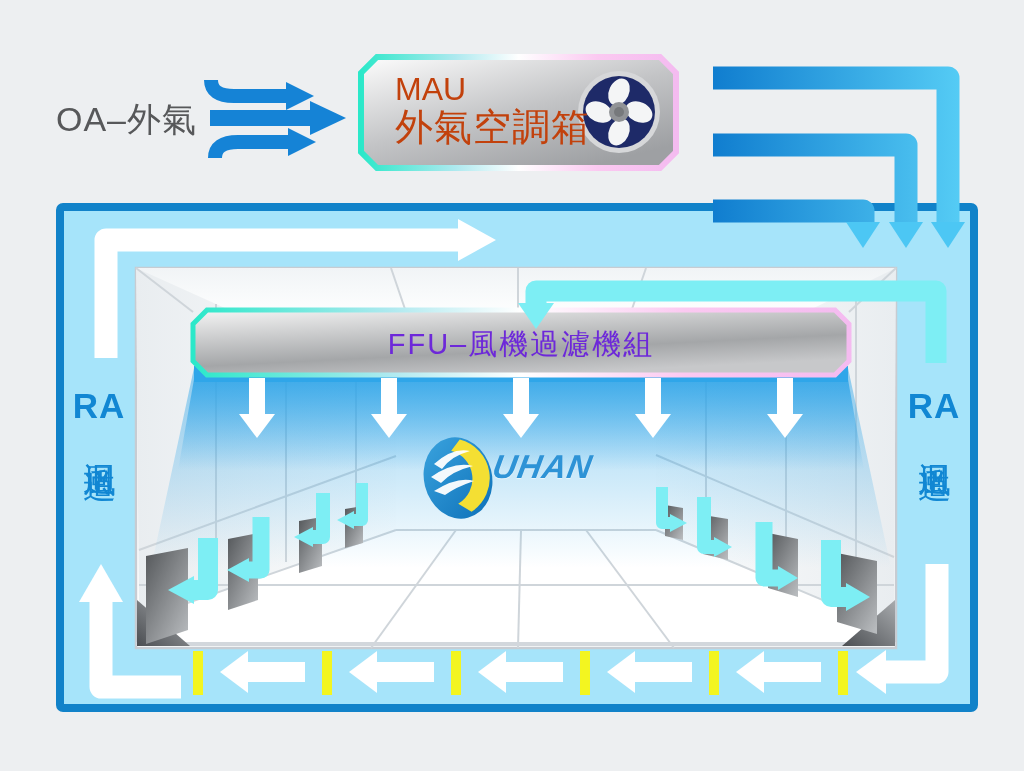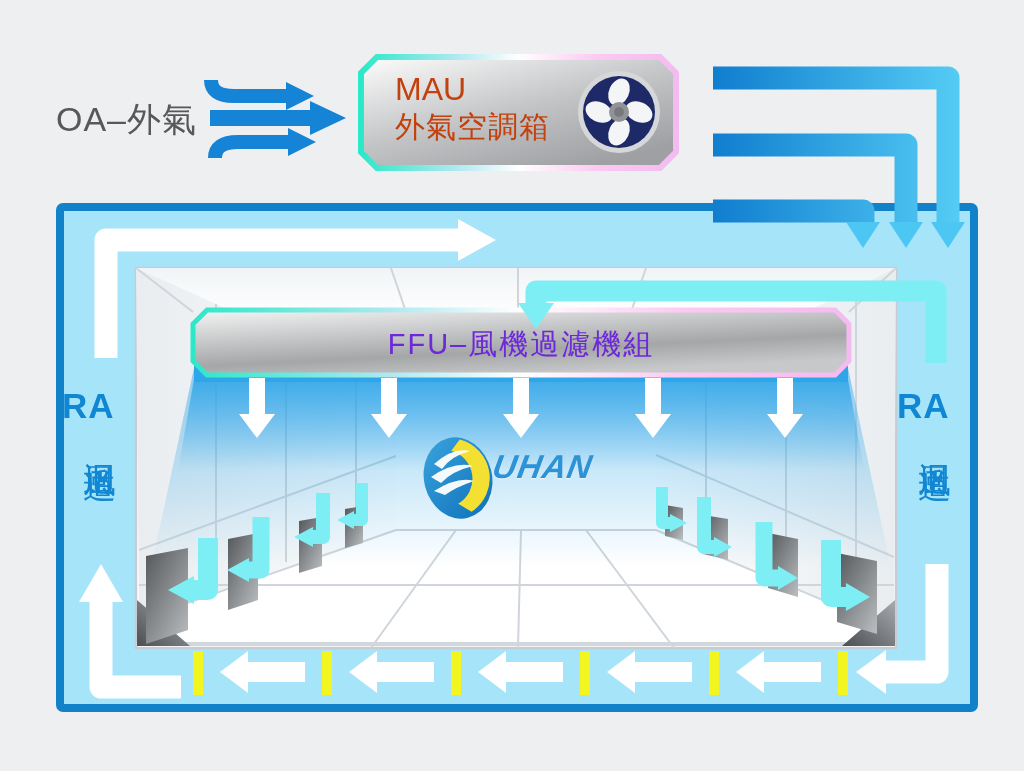--- a/index.html
+++ b/index.html
@@ -9,26 +9,26 @@
     font-family:"Liberation Sans","DejaVu Sans",sans-serif;
   }
   #scene{position:absolute;left:0;top:0;}
   .txt{position:absolute;z-index:5;}
   .oa-label{
     left:50px;top:97px;width:160px;
     font-size:34px;font-weight:500;color:#57585a;letter-spacing:1px;
   }
   .mau-text{left:389px;top:70px;color:#c2410c;font-weight:500;}
   .mau-line1{font-size:32px;line-height:38px;}
-  .mau-line2{font-size:30px;line-height:38px;letter-spacing:1px;}
+  .mau-line2{font-size:38px;line-height:38px;letter-spacing:1px;}
   .ffu-label{
     left:187px;top:325px;width:656px;text-align:center;
     font-size:29px;font-weight:500;color:#6d28d9;letter-spacing:2px;
   }
-  .ra-block{width:74px;color:#1187d3;}
+  .ra-block{width:74px;text-align:center;color:#1187d3;}
   .ra-left{left:56px;top:386px;}
   .ra-right{left:891px;top:386px;}
   .ra-en{font-size:35px;font-weight:bold;letter-spacing:1px;}
   .ra-zh{
     writing-mode:vertical-rl;text-orientation:upright;
     margin:10px auto 0 auto;font-size:33px;font-weight:500;letter-spacing:4px;
   }
   .logo-text{
     left:487px;top:448px;font-size:33px;font-style:italic;font-weight:800;
     color:#2e93d6;transform:skewX(-10deg);letter-spacing:1px;

